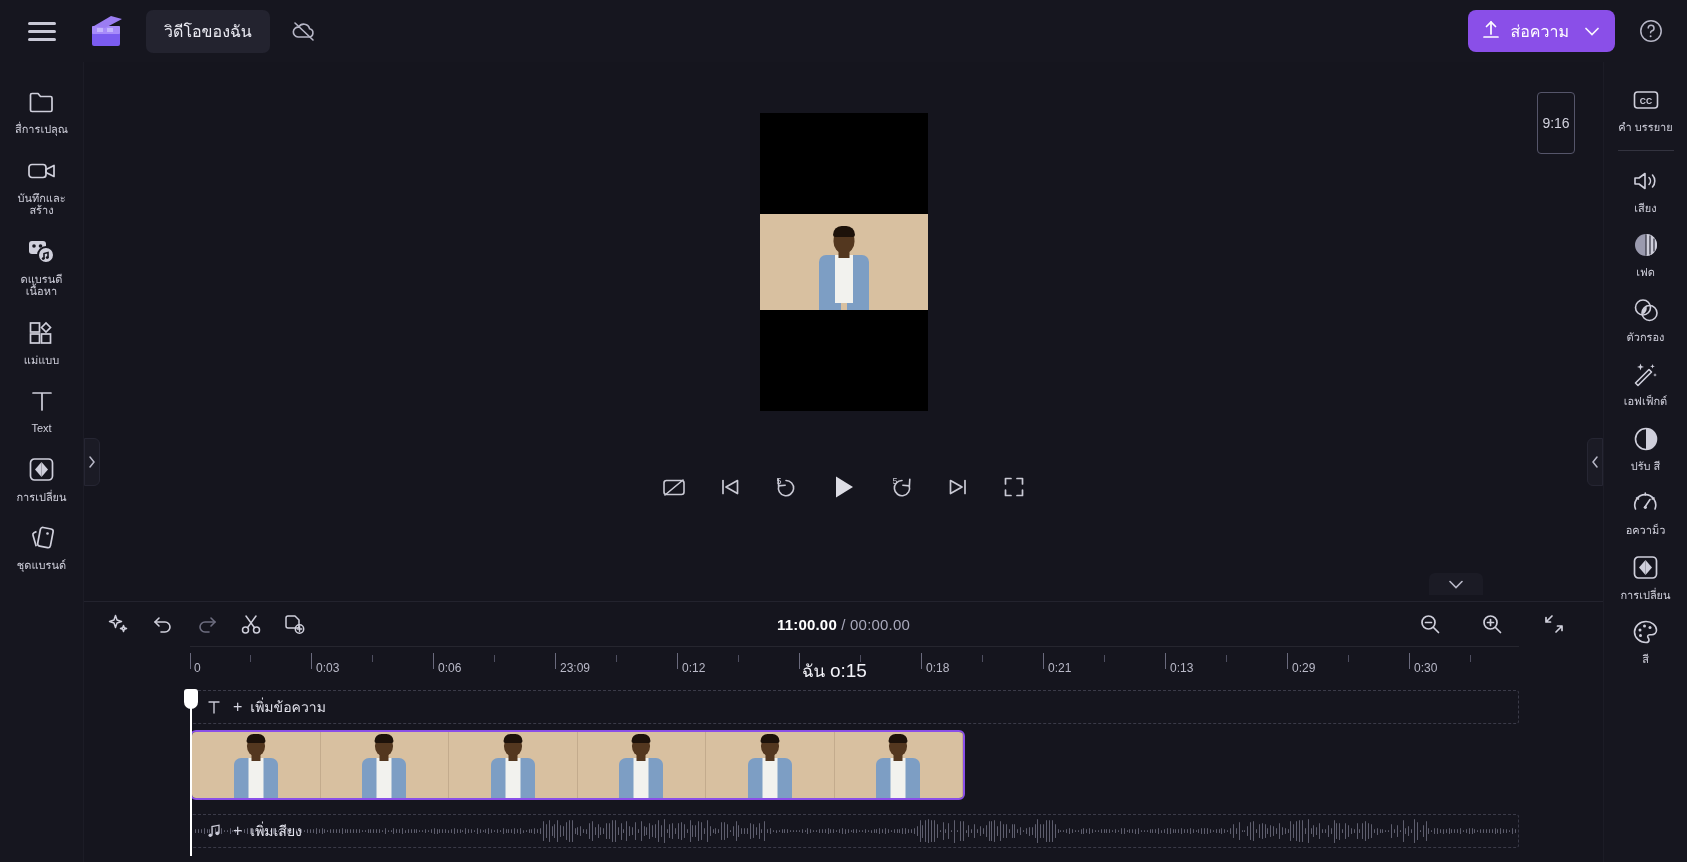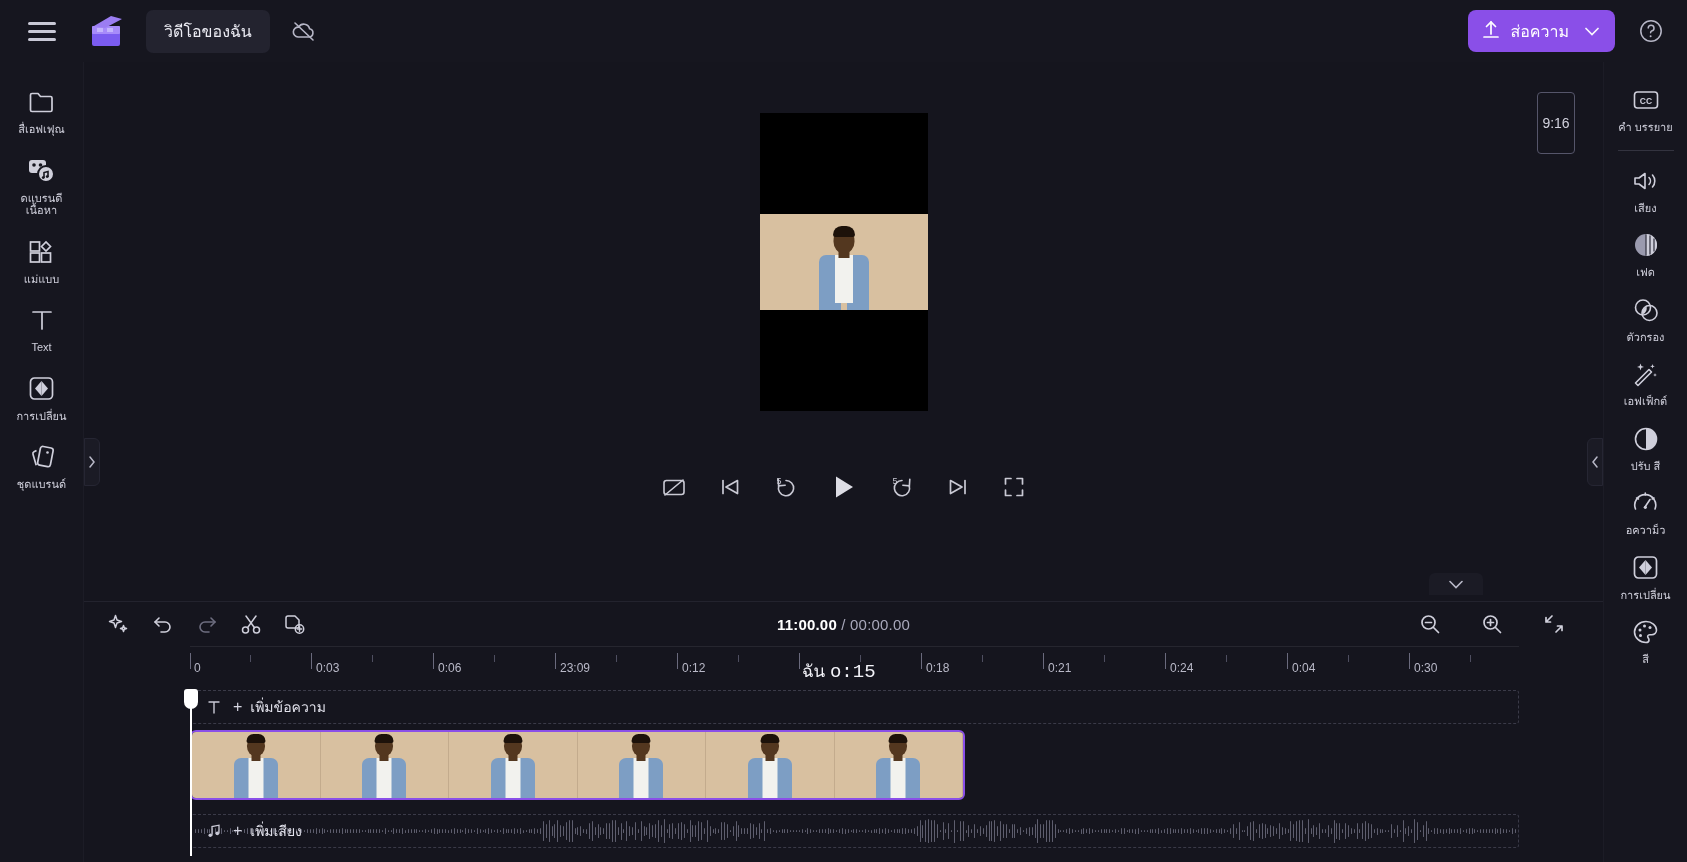--- a/index.html
+++ b/index.html
@@ -159,21 +159,21 @@
     border-top: 1px solid #26262f;
     overflow: hidden;
   }
   .tick { position:absolute; top: 6px; }
   .tick.major { width:1px; height: 16px; background:#6a6a7d; }
   .tick.minor { width:1px; height: 7px; background:#4e4e60; top: 8px; }
   .tick-lbl { position:absolute; top: 14px; font-size: 12px; color:#b9b9c8; }
   .cursor-tip {
     position:absolute; top: 10px; font-size: 17px; color:#f2f2f8; white-space:nowrap;
   }
-  .cursor-tip .big { font-size: 19px; font-family: Liberation Mono, monospace; }
+  .cursor-tip .big { font-size: 19px; }
 
   .tracks { position: relative; padding-bottom: 8px; }
   .track {
     position: relative; margin-left: 106px; margin-right: 84px;
     height: 34px;
     border: 1px dashed #3a3a48;
     border-radius: 3px;
     display:flex; align-items:center;
     margin-top: 8px;
   }
@@ -275,23 +275,32 @@
   <div class="body">
 
     <div class="rail-left">
 
       <div class="rail-item">
         <span class="ic">
           <svg width="28" height="26" viewBox="0 0 28 26" fill="none" stroke="#cfcfdb" stroke-width="1.7" stroke-linejoin="round">
             <path d="M2.5 21V6a1.5 1.5 0 0 1 1.5-1.5h6l2.5 3h10A1.5 1.5 0 0 1 24 9v12a1.5 1.5 0 0 1-1.5 1.5H4A1.5 1.5 0 0 1 2.5 21z"></path>
           </svg>
         </span>
-        <span class="lb">สื่เอฟเฟุณ</span>
-      </div>
-
+        <span class="lb">สื่การเปลุณ</span>
+      </div>
+
+      <div class="rail-item">
+        <span class="ic">
+          <svg width="30" height="24" viewBox="0 0 30 24" fill="none" stroke="#cfcfdb" stroke-width="1.7" stroke-linejoin="round">
+            <rect x="2" y="5.5" width="17" height="13" rx="3"></rect>
+            <path d="M19 10.5 27 6.5v11l-8-4z"></path>
+          </svg>
+        </span>
+        <span class="lb">บันทึกและสร้าง</span>
+      </div>
 
       <div class="rail-item">
         <span class="ic">
           <svg width="30" height="28" viewBox="0 0 30 28">
             <rect x="2" y="3" width="17" height="13" rx="3" fill="#cfcfdb"></rect>
             <circle cx="7" cy="8" r="1.8" fill="#16161f"></circle>
               <circle cx="13.5" cy="8" r="1.8" fill="#16161f"></circle>
             <circle cx="19" cy="17" r="8" fill="#cfcfdb" stroke="#16161f" stroke-width="2"></circle>
             <path d="M17 20.5v-5l4-1v5" fill="none" stroke="#16161f" stroke-width="1.6" stroke-linecap="round"></path>
             <circle cx="16.2" cy="20.6" r="1.4" fill="#16161f"></circle>
@@ -502,24 +511,24 @@
           <div class="tick minor" style="left:548px"></div>
           <div class="tick major" style="left:609px"></div>
           <div class="tick minor" style="left:670px"></div>
           <div class="tick major" style="left:731px"></div>
           <div class="tick-lbl" style="left:736px">0:18</div>
           <div class="tick minor" style="left:792px"></div>
           <div class="tick major" style="left:853px"></div>
           <div class="tick-lbl" style="left:858px">0:21</div>
           <div class="tick minor" style="left:914px"></div>
           <div class="tick major" style="left:975px"></div>
-          <div class="tick-lbl" style="left:980px">0:24</div>
+          <div class="tick-lbl" style="left:980px">0:13</div>
           <div class="tick minor" style="left:1036px"></div>
           <div class="tick major" style="left:1097px"></div>
-          <div class="tick-lbl" style="left:1102px">0:04</div>
+          <div class="tick-lbl" style="left:1102px">0:29</div>
           <div class="tick minor" style="left:1158px"></div>
           <div class="tick major" style="left:1219px"></div>
           <div class="tick-lbl" style="left:1224px">0:30</div>
           <div class="tick minor" style="left:1280px"></div>
 
           <div class="cursor-tip" style="left:612px">
             <span>ฉัน</span>
             <span class="big">o:15</span>
           </div>
         </div>

